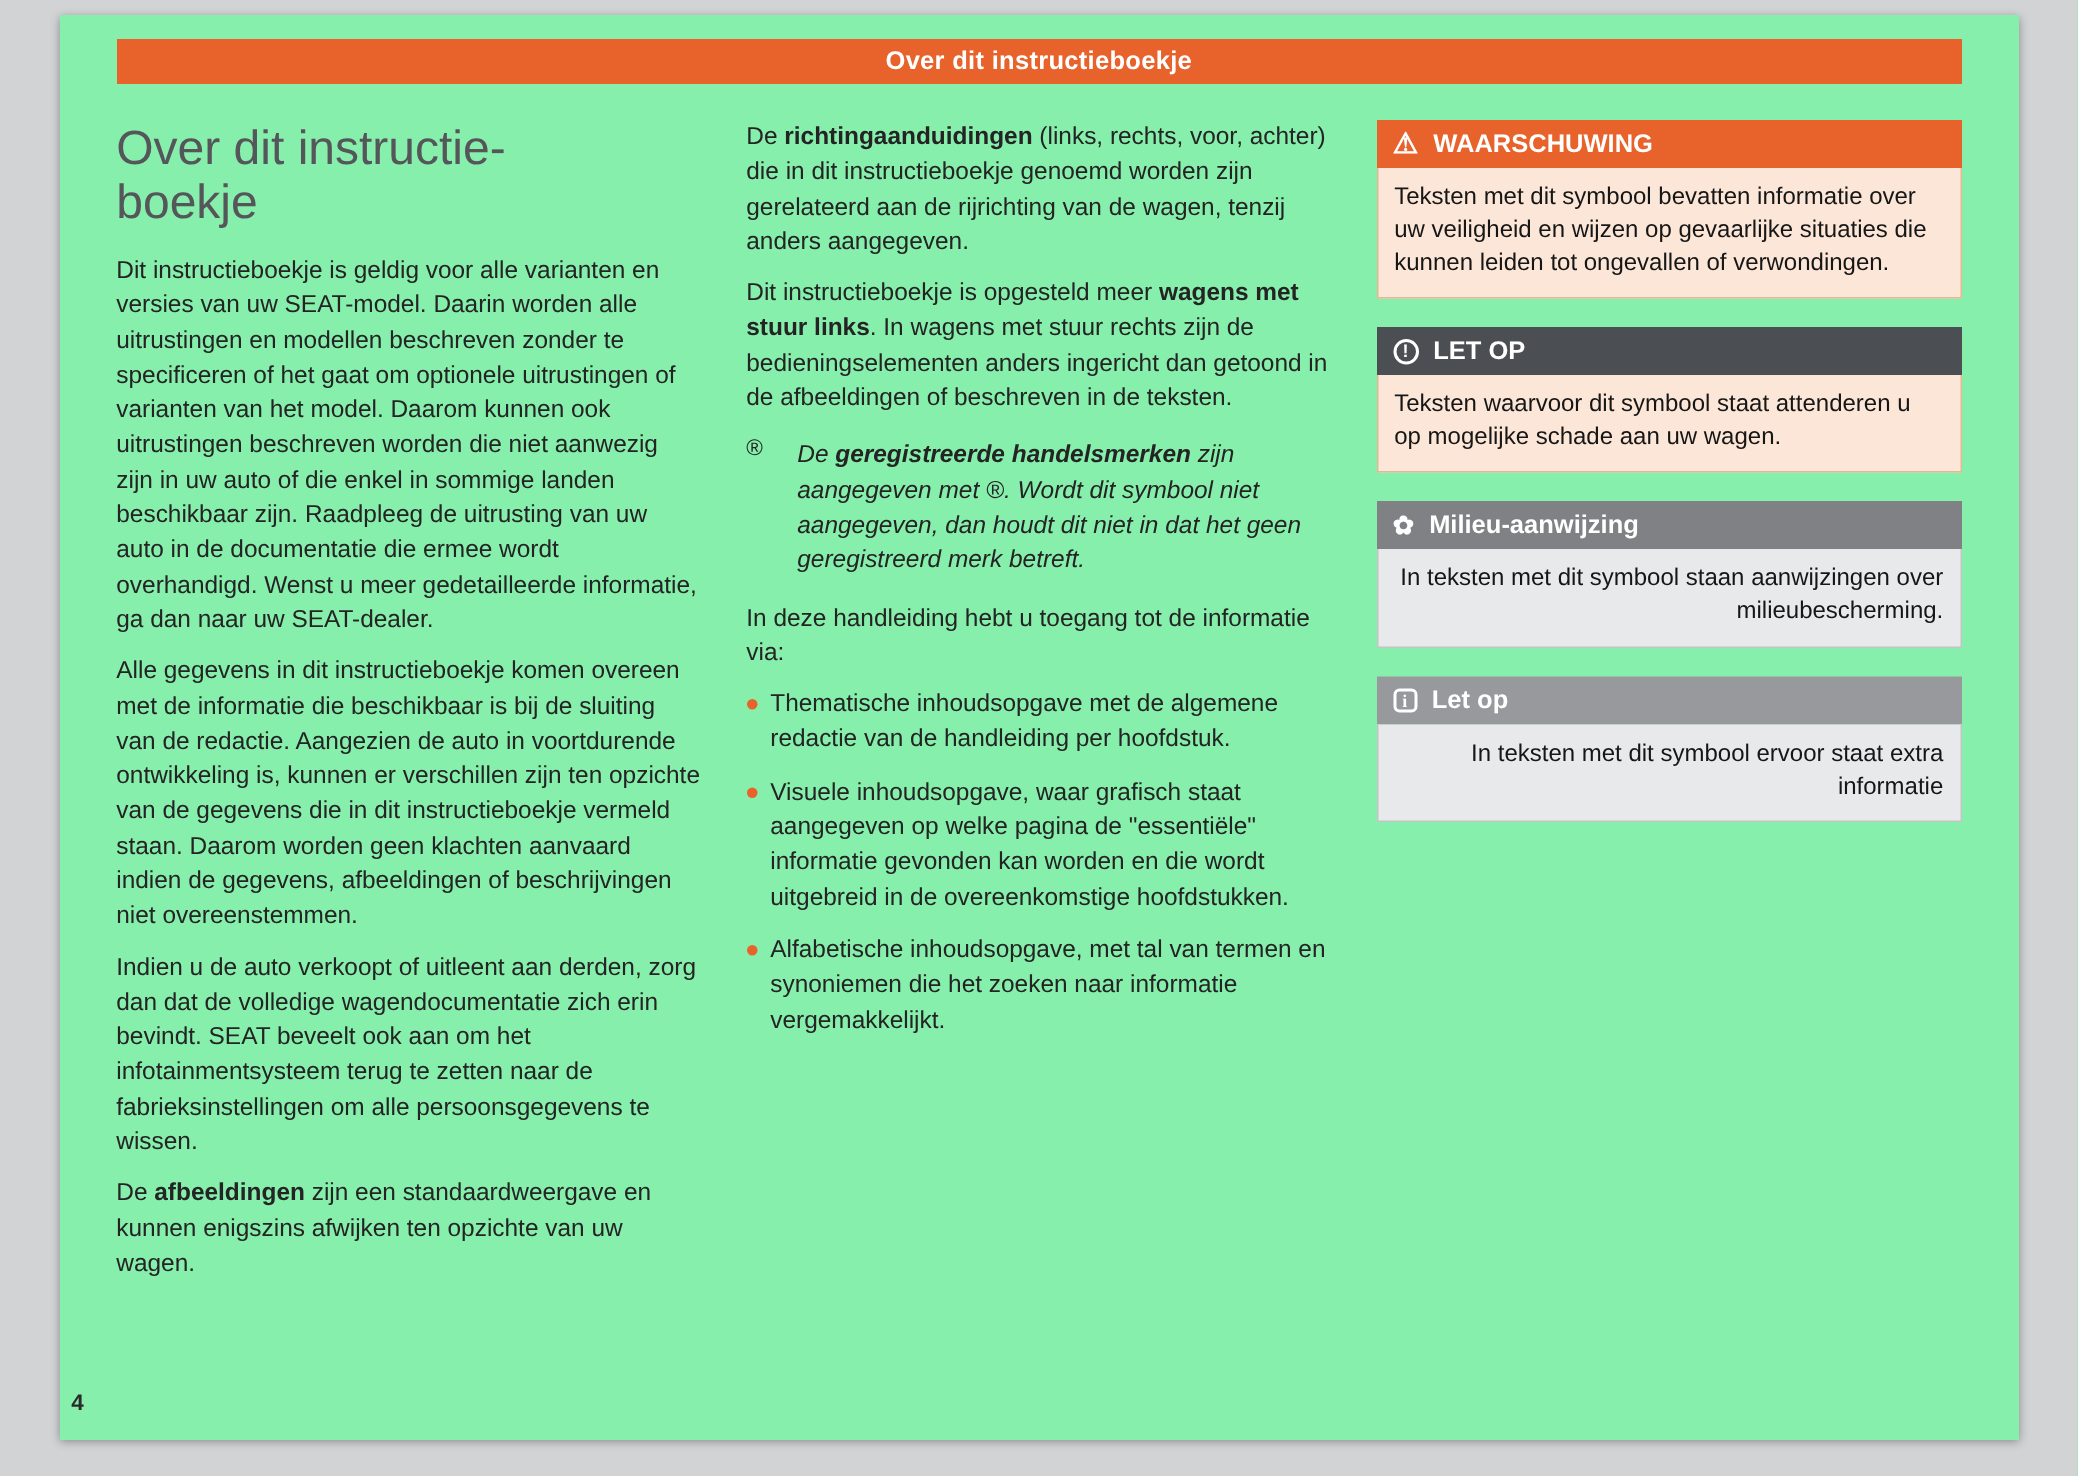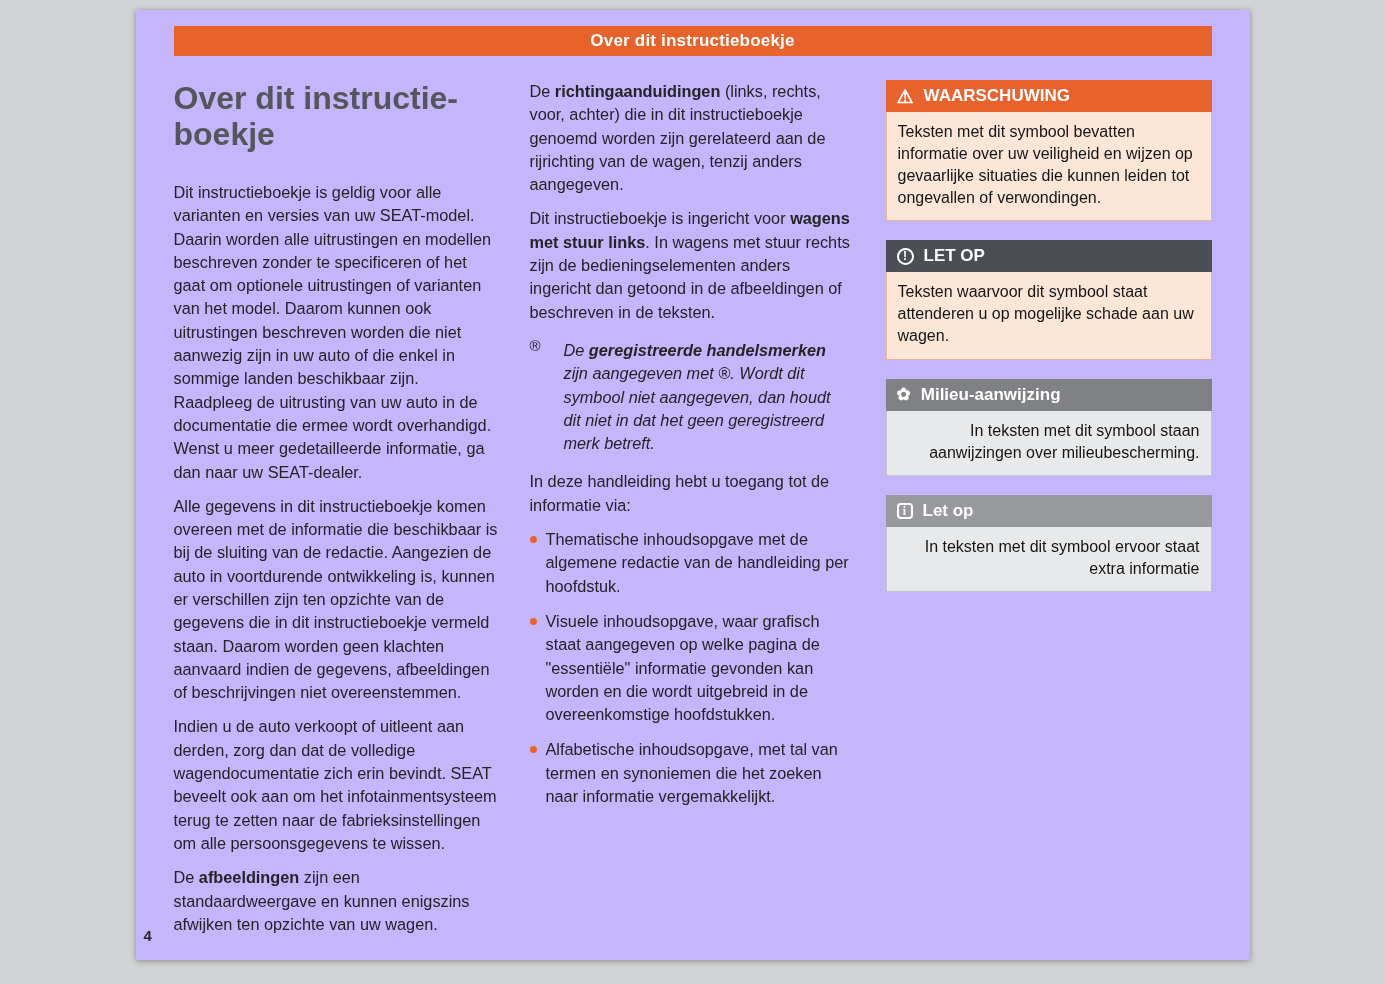--- a/index.html
+++ b/index.html
@@ -5,38 +5,38 @@
   * { box-sizing: border-box; }
   html, body { margin: 0; padding: 0; }
   body {
     width: 1385px; height: 984px;
     background: #d2d3d4;
     font-family: "Liberation Sans", sans-serif;
     overflow: hidden;
   }
   .canvas { width: 1385px; height: 984px; }
   .page {
-    width: 1114px; height: 950px;
+    width: 1306px; height: 950px;
     margin: 0 auto; position: relative; top: 10px;
-    background: #c4b5fd;
+    background: #86efac;
     box-shadow: 0 1px 6px rgba(0,0,0,0.35);
     padding: 16px 38px 0;
   }
   .header-bar {
     height: 30px; background: #e8632c;
     display: flex; align-items: center; justify-content: center;
   }
   .header-title { color: #fff; font-weight: bold; font-size: 17px; letter-spacing: .2px; }
   .content {
     display: grid; grid-template-columns: 1fr 1fr 1fr;
     column-gap: 30px; margin-top: 24px;
   }
   .heading {
     font-size: 32px; line-height: 1.14; color: #55565a;
-    margin: 0 0 28px; font-weight: bold;
+    margin: 0 0 16px; font-weight: normal;
   }
   .hl { display: block; }
   p {
     margin: 0 0 11px; font-size: 16.3px; line-height: 1.43;
     color: #242424;
   }
   b { font-weight: bold; }
   .bullet { display: flex; gap: 9px; margin: 0 0 12px; }
   .bullet p { margin: 0; }
   .dot {
@@ -99,21 +99,21 @@
           <span class="hl">boekje</span>
         </h1>
         <p>Dit instructieboekje is geldig voor alle varianten en versies van uw SEAT-model. Daarin worden alle uitrustingen en modellen beschreven zonder te specificeren of het gaat om optionele uitrustingen of varianten van het model. Daarom kunnen ook uitrustingen beschreven worden die niet aanwezig zijn in uw auto of die enkel in sommige landen beschikbaar zijn. Raadpleeg de uitrusting van uw auto in de documentatie die ermee wordt overhandigd. Wenst u meer gedetailleerde informatie, ga dan naar uw SEAT-dealer.</p>
         <p>Alle gegevens in dit instructieboekje komen overeen met de informatie die beschikbaar is bij de sluiting van de redactie. Aangezien de auto in voortdurende ontwikkeling is, kunnen er verschillen zijn ten opzichte van de gegevens die in dit instructieboekje vermeld staan. Daarom worden geen klachten aanvaard indien de gegevens, afbeeldingen of beschrijvingen niet overeenstemmen.</p>
         <p>Indien u de auto verkoopt of uitleent aan derden, zorg dan dat de volledige wagendocumentatie zich erin bevindt. SEAT beveelt ook aan om het infotainmentsysteem terug te zetten naar de fabrieksinstellingen om alle persoonsgegevens te wissen.</p>
         <p><span>De </span><b>afbeeldingen</b><span> zijn een standaardweergave en kunnen enigszins afwijken ten opzichte van uw wagen.</span></p>
       </div>
 
       <div class="col">
         <p><span>De </span><b>richtingaanduidingen</b><span> (links, rechts, voor, achter) die in dit instructieboekje genoemd worden zijn gerelateerd aan de rijrichting van de wagen, tenzij anders aangegeven.</span></p>
-        <p><span>Dit instructieboekje is ingericht voor </span><b>wagens met stuur links</b><span>. In wagens met stuur rechts zijn de bedieningselementen anders ingericht dan getoond in de afbeeldingen of beschreven in de teksten.</span></p>
+        <p><span>Dit instructieboekje is opgesteld meer </span><b>wagens met stuur links</b><span>. In wagens met stuur rechts zijn de bedieningselementen anders ingericht dan getoond in de afbeeldingen of beschreven in de teksten.</span></p>
 
         <div class="tm-row">
           <span class="tm">®</span>
           <p class="tm-text"><span>De </span><b>geregistreerde handelsmerken</b><span> zijn aangegeven met ®. Wordt dit symbool niet aangegeven, dan houdt dit niet in dat het geen geregistreerd merk betreft.</span></p>
         </div>
 
         <p>In deze handleiding hebt u toegang tot de informatie via:</p>
 
         <div class="bullet">
           <span class="dot"></span>

